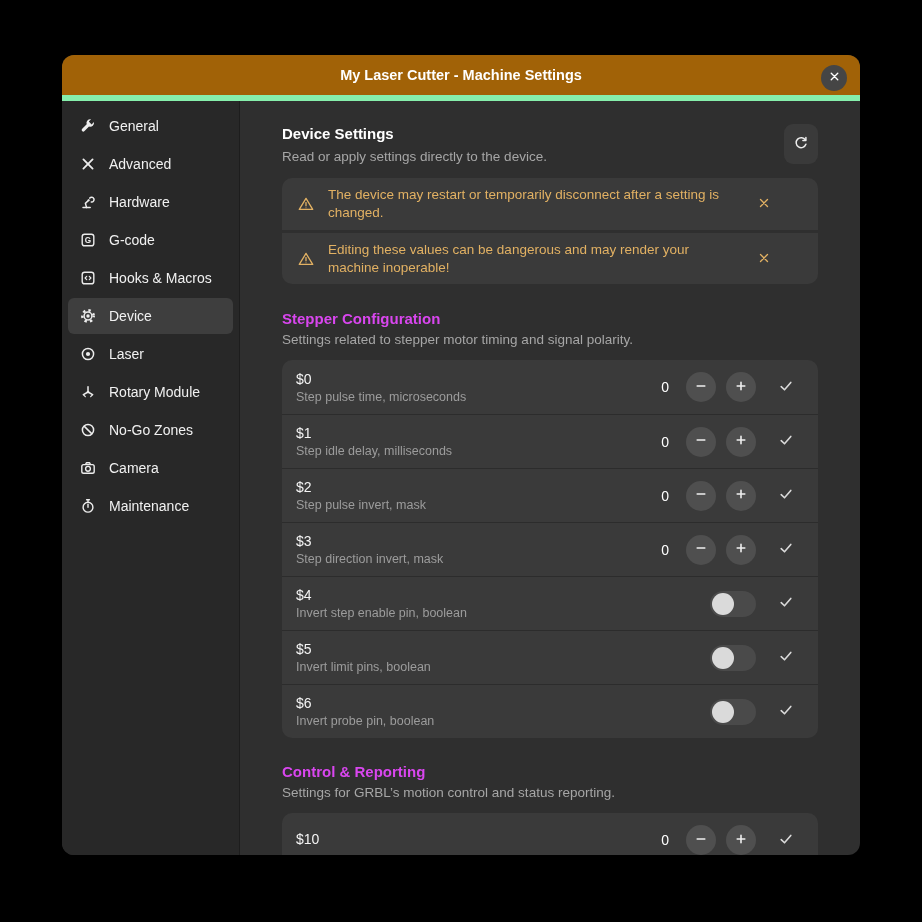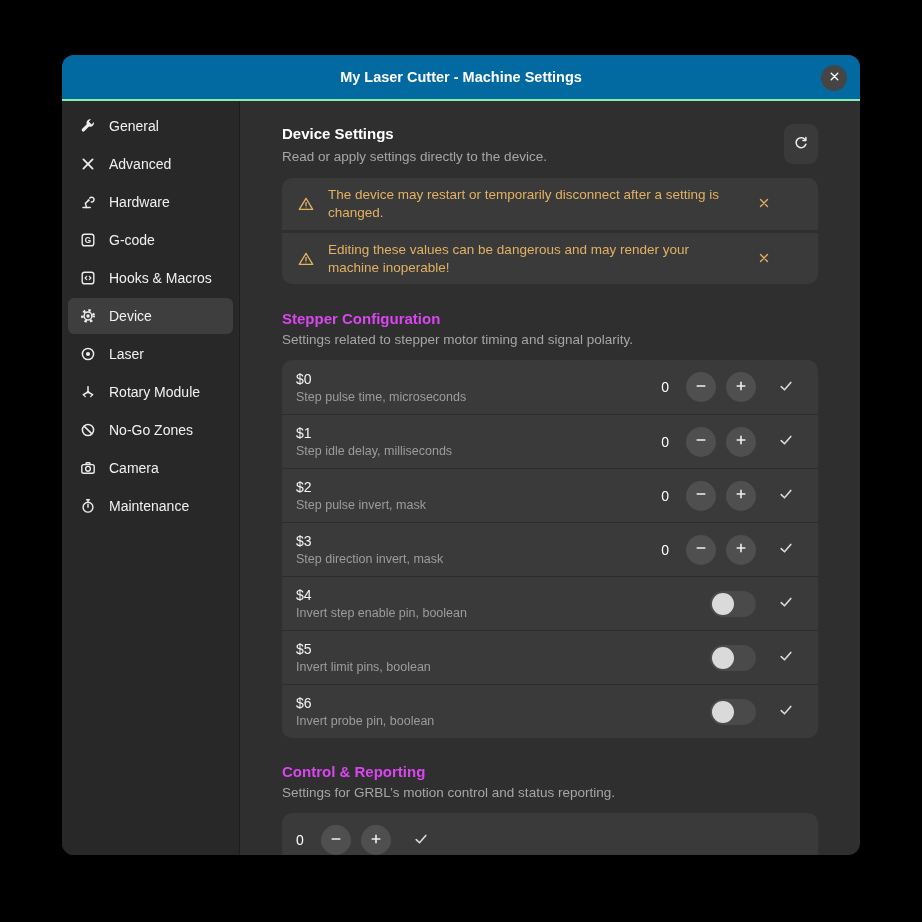--- a/index.html
+++ b/index.html
@@ -7,21 +7,21 @@
   .stage {
     position:relative; width:922px; height:922px; background:#000; overflow:hidden;
     font-family:"Liberation Sans", sans-serif;
   }
   .dialog {
     position:absolute; left:62px; top:55px; width:798px; height:800px;
     background:#2f2f2f; border-radius:12px; overflow:hidden;
     display:flex; flex-direction:column; box-shadow:0 10px 40px rgba(0,0,0,.6);
   }
   .titlebar {
-    flex:none; height:46px; background:#0369a1; border-bottom:2px solid #86efac;
+    flex:none; height:46px; background:#a16207; border-bottom:6px solid #86efac;
     display:flex; align-items:center; justify-content:center; position:relative;
   }
   .title { color:#ffffff; font-size:14.5px; font-weight:bold; }
   .close-btn {
     position:absolute; right:13px; top:10px; width:26px; height:26px; border-radius:50%;
     background:#454545; border:none; cursor:pointer;
     display:flex; align-items:center; justify-content:center;
   }
   .body { flex:1; display:flex; min-height:0; }
   .sidebar {
@@ -391,20 +391,24 @@
                         <path d="M3.2 8.6 6.5 11.8 12.8 4.4"></path>
                       </svg></span>
                   </button>
                 </div>
               </div>
             </div>
             <div class="sec-title">Control &amp; Reporting</div>
             <div class="sec-sub">Settings for GRBL’s motion control and status reporting.</div>
             <div class="rows-group">
               <div class="row">
+                <div class="row-left">
+                  <div class="row-title">$10</div>
+                  <div class="row-desc"></div>
+                </div>
                 <div class="row-controls">
                   <span class="value">0</span>
                   <button class="circle-btn">
                     <span class="icon"><svg viewBox="0 0 16 16" width="16" height="16" stroke="#efefef" stroke-width="1.6" stroke-linecap="round">
                         <path d="M4.2 8h7.6"></path>
                       </svg></span>
                   </button>
                   <button class="circle-btn plus">
                     <span class="icon"><svg viewBox="0 0 16 16" width="16" height="16" stroke="#efefef" stroke-width="1.6" stroke-linecap="round">
                         <path d="M4.2 8h7.6M8 4.2v7.6"></path>

